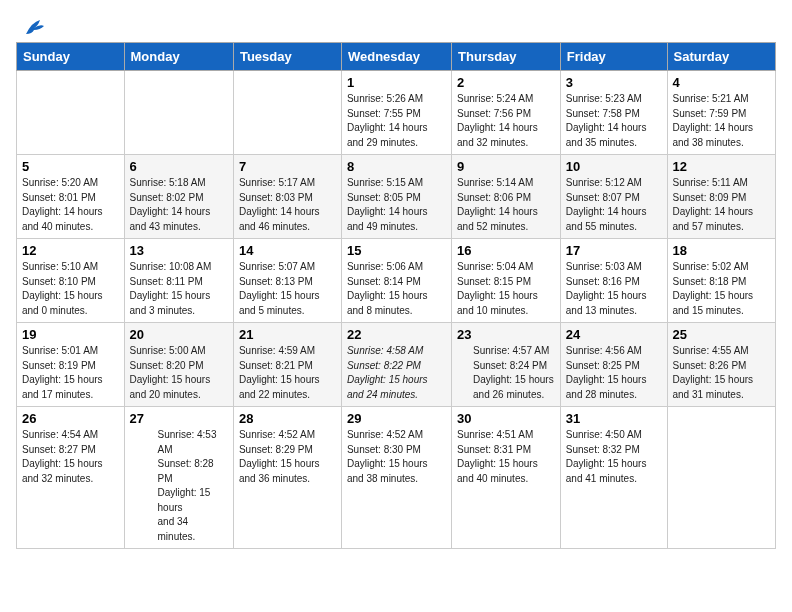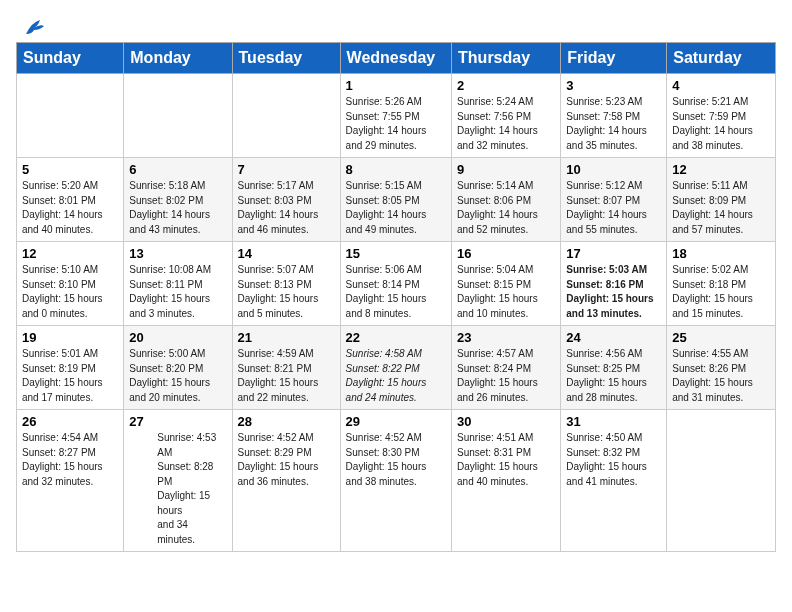--- a/index.html
+++ b/index.html
@@ -42,21 +42,21 @@
     .calendar {
       width: 100%;
       border-collapse: collapse;
       font-size: 11px;
     }
     .calendar th {
       background: #1565c0;
       color: #fff;
       text-align: left;
       padding: 6px 6px;
-      font-size: 16px;
+      font-size: 13px;
       font-weight: bold;
       border: 1px solid #aaa;
     }
     .calendar td {
       vertical-align: top;
       border: 1px solid #ccc;
       padding: 4px 5px;
       width: 113px;
       min-height: 80px;
       background: #fff;
@@ -236,21 +236,21 @@
         </td>
         <td>
           <span class="day-num">16</span>
           <div class="day-info" style="white-space: pre-line;">Sunrise: 5:04 AM
 Sunset: 8:15 PM
 Daylight: 15 hours
 and 10 minutes.</div>
         </td>
         <td>
           <span class="day-num">17</span>
-          <div class="day-info" style="white-space: pre-line; font-weight: bold;">Sunrise: 5:03 AM
+          <div class="day-info" style="white-space: pre-line;">Sunrise: 5:03 AM
 Sunset: 8:16 PM
 Daylight: 15 hours
 and 13 minutes.</div>
         </td>
         <td>
           <span class="day-num">18</span>
           <div class="day-info" style="white-space: pre-line;">Sunrise: 5:02 AM
 Sunset: 8:18 PM
 Daylight: 15 hours
 and 15 minutes.</div>
@@ -280,21 +280,21 @@
         </td>
         <td>
           <span class="day-num">22</span>
           <div class="day-info" style="white-space: pre-line; font-style: italic;">Sunrise: 4:58 AM
 Sunset: 8:22 PM
 Daylight: 15 hours
 and 24 minutes.</div>
         </td>
         <td>
           <span class="day-num">23</span>
-          <div class="day-info" style="white-space: pre-line;">Sunrise: 4:57 AM
+          <div class="day-info" style="white-space: pre-line; margin-left: 16px;">Sunrise: 4:57 AM
 Sunset: 8:24 PM
 Daylight: 15 hours
 and 26 minutes.</div>
         </td>
         <td>
           <span class="day-num">24</span>
           <div class="day-info" style="white-space: pre-line;">Sunrise: 4:56 AM
 Sunset: 8:25 PM
 Daylight: 15 hours
 and 28 minutes.</div>

